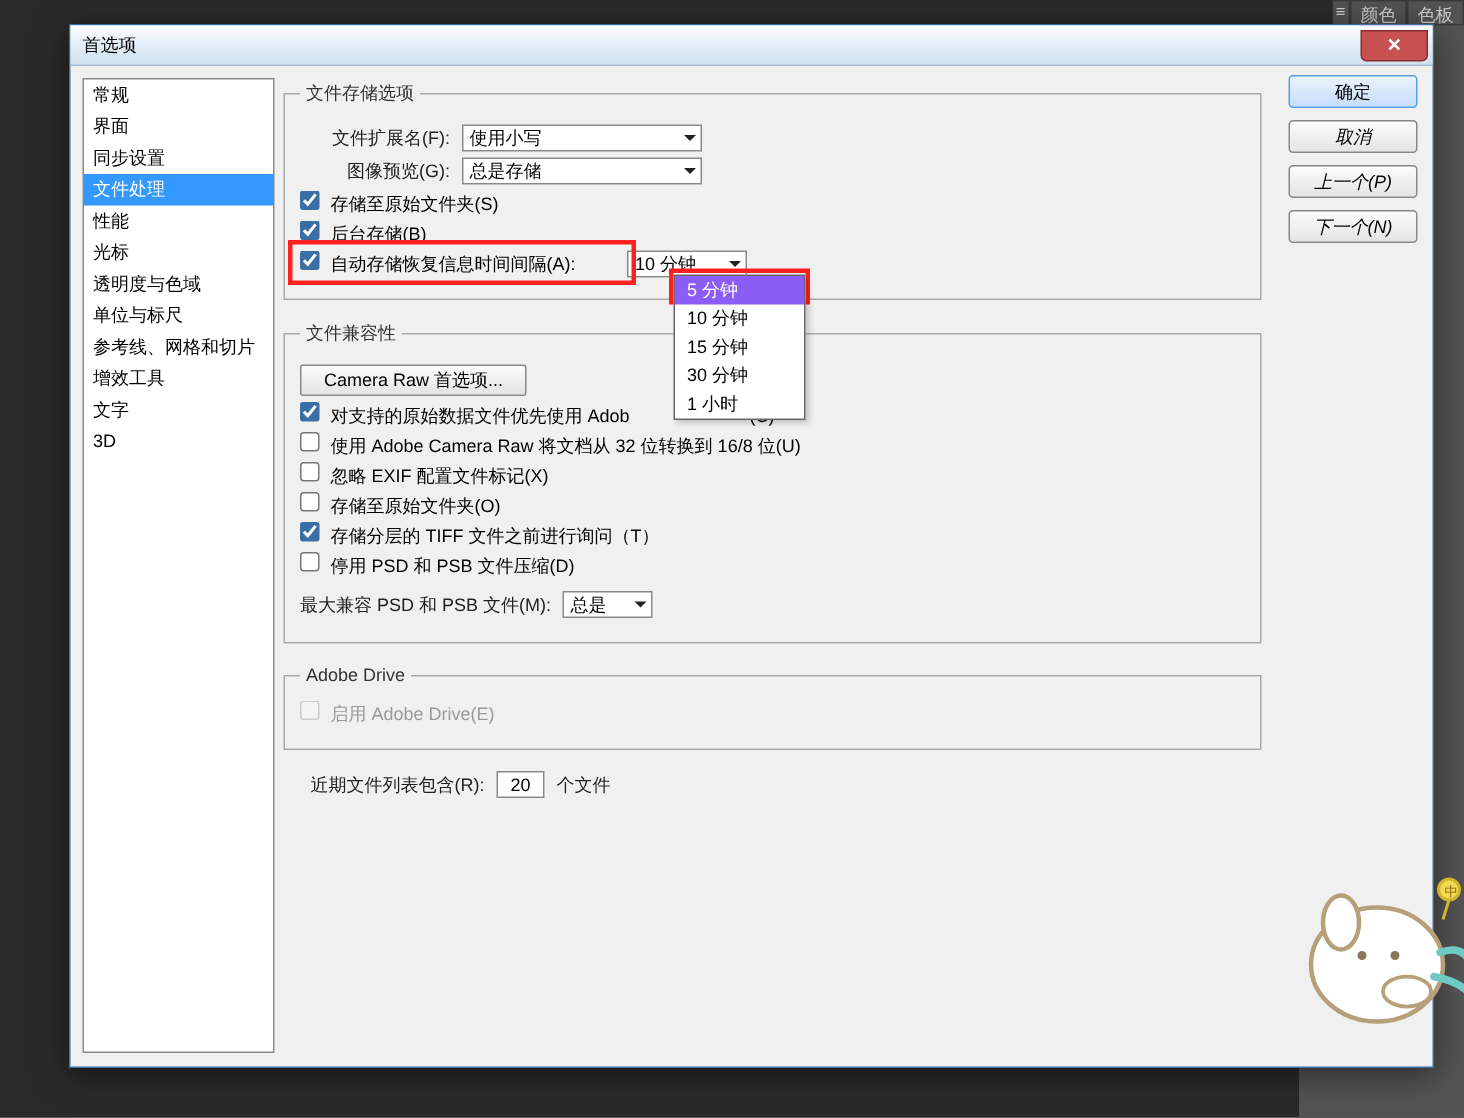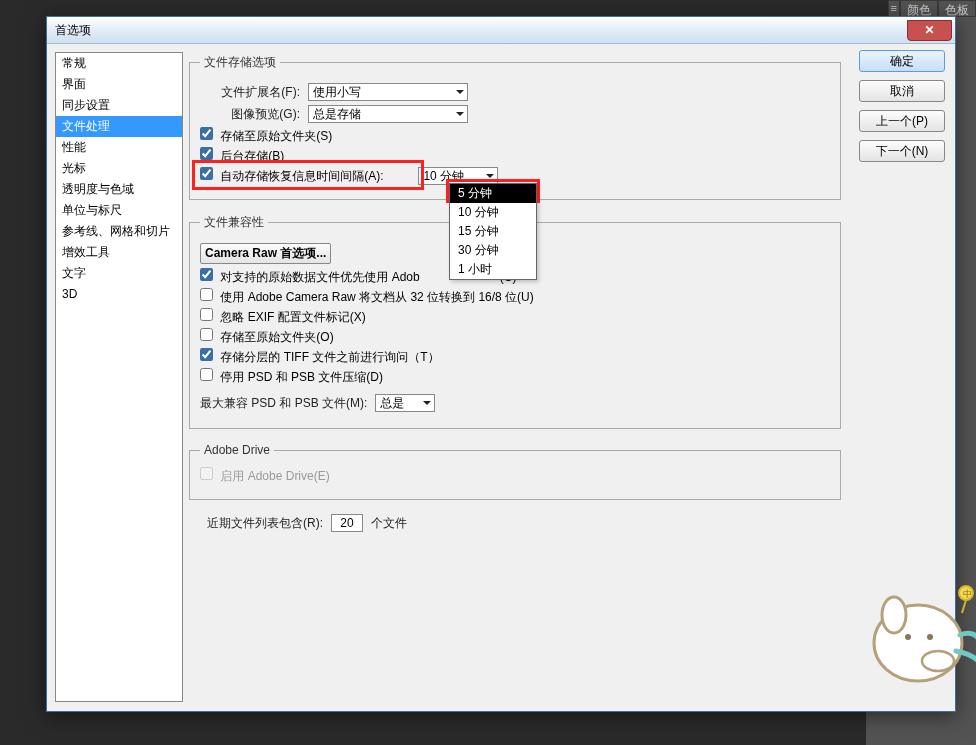--- a/index.html
+++ b/index.html
@@ -161,24 +161,23 @@
     margin: 0 4px 0 0;
     accent-color: #3a6ea5;
   }
   .chk-row { margin: 2px 0; }
   .chk-row label { font-size: 12px; }
 
   .btn {
     display: inline-block;
     border: 1px solid #888;
     background: linear-gradient(#fcfcfc, #e4e4e4);
-    padding: 1px 4px;
+    padding: 1px 15px;
     font-size: 12px;
     border-radius: 2px;
-    font-weight: bold;
   }
 
   
   .actions {
     position: absolute;
     right: 10px;
     top: 6px;
     width: 86px;
     display: flex;
     flex-direction: column;
@@ -189,20 +188,21 @@
     border: 1px solid #579de8;
     background: linear-gradient(#eaf3fc, #c7defa);
     border-radius: 3px;
     font-size: 12px;
     text-align: center;
     line-height: 20px;
   }
   .actions .abtn.plain {
     border-color: #888;
     background: linear-gradient(#fcfcfc, #e4e4e4);
+    font-style: italic;
   }
 
   
   .redbox {
     position: absolute;
     border: 3px solid #ff2020;
     pointer-events: none;
     box-sizing: border-box;
   }
 
@@ -214,21 +214,21 @@
     font-size: 12px;
     box-shadow: 2px 2px 4px rgba(0,0,0,0.2);
     z-index: 5;
   }
   .dropdown .opt {
     padding: 1px 8px;
     line-height: 17px;
     white-space: nowrap;
   }
   .dropdown .opt.sel {
-    background: #000000;
+    background: #8b5cf6;
     color: #fff;
   }
 
   .num-input {
     width: 30px;
     height: 16px;
     border: 1px solid #888;
     text-align: center;
     font-size: 12px;
     padding: 0;

